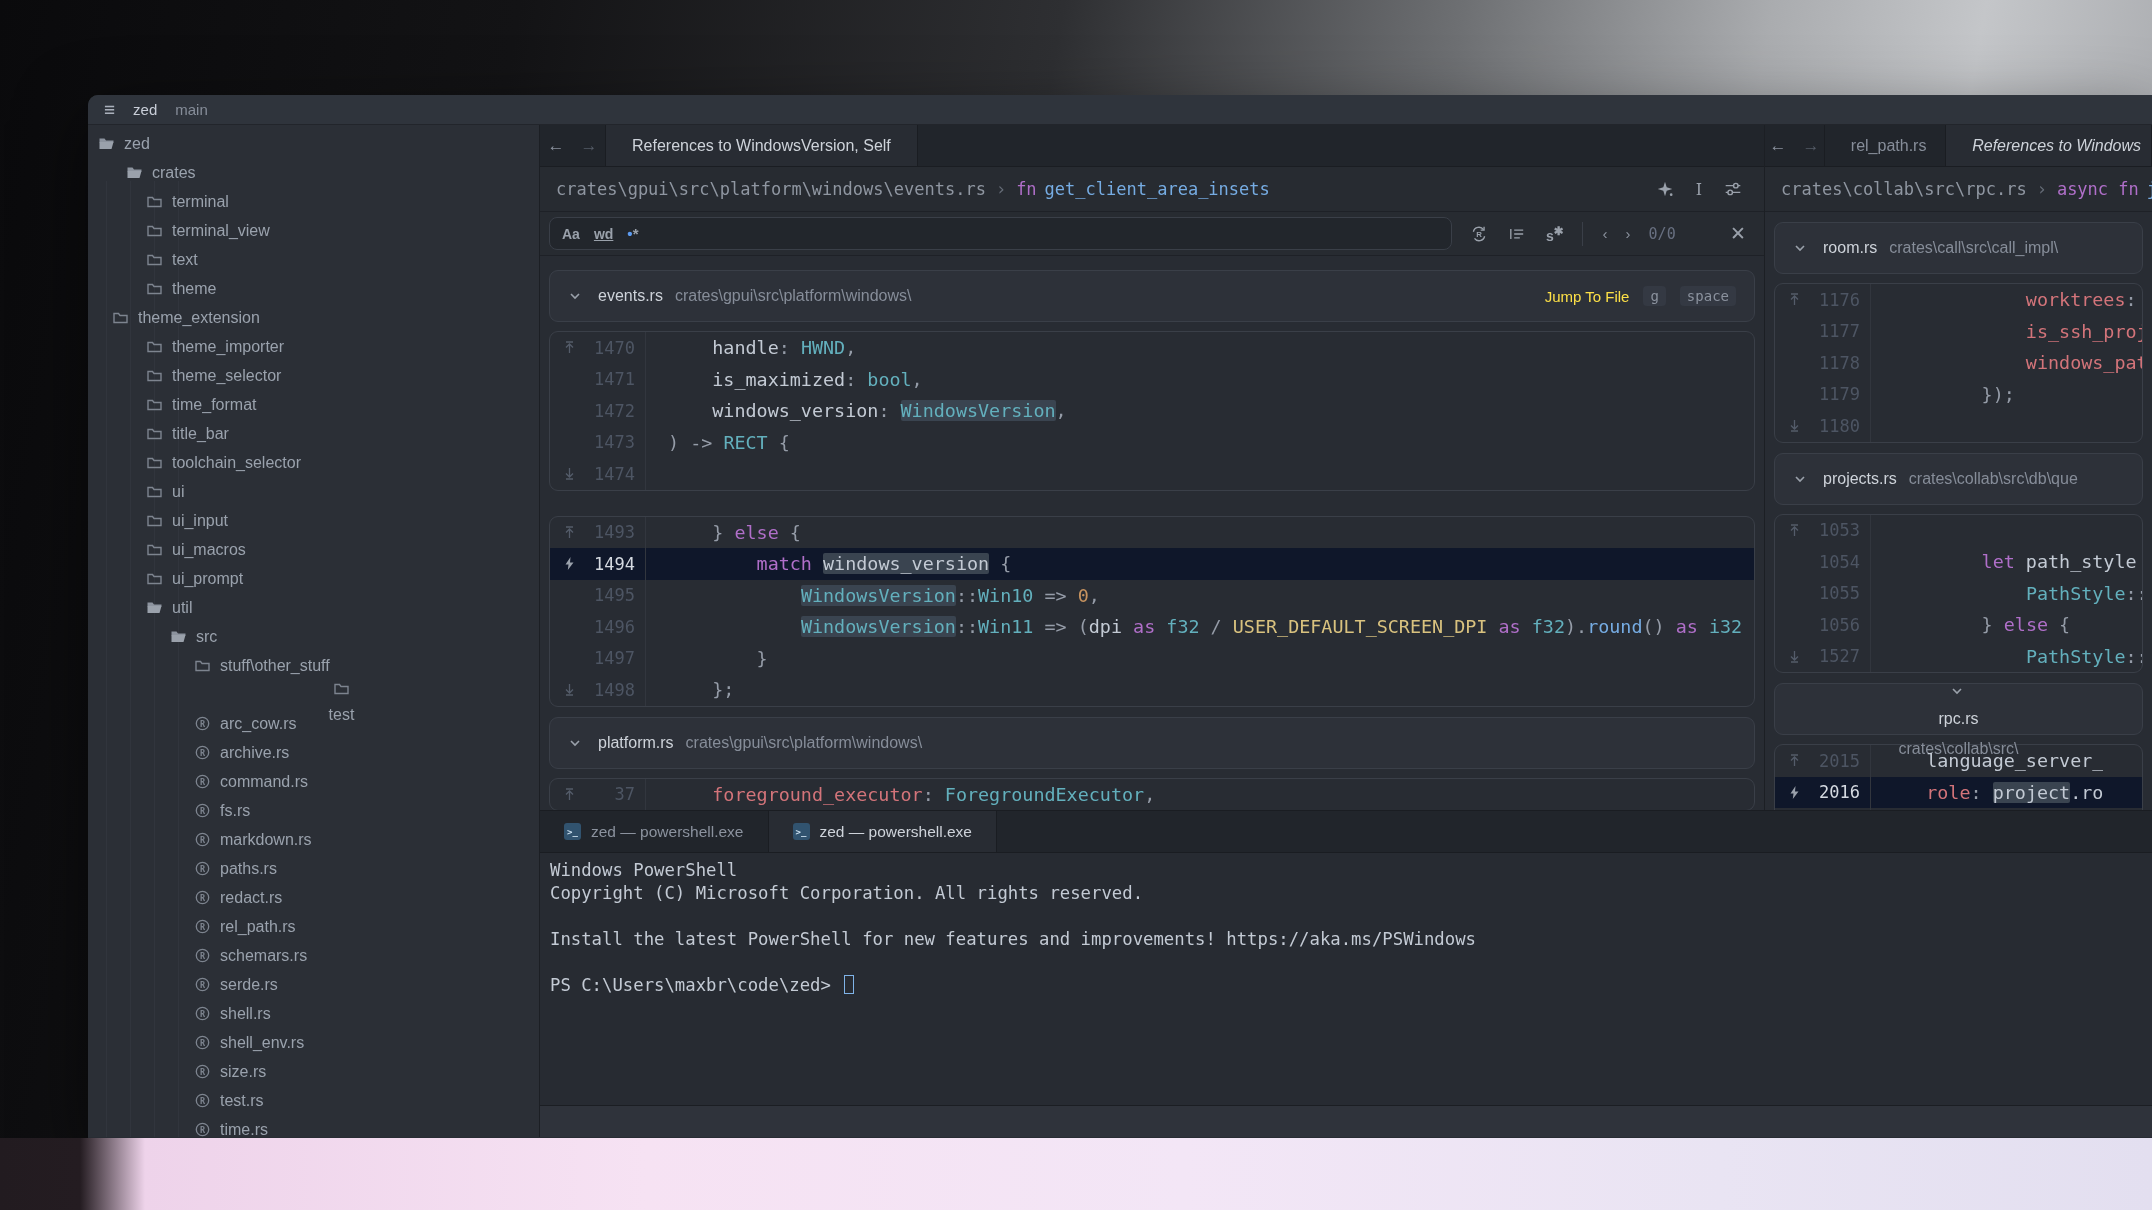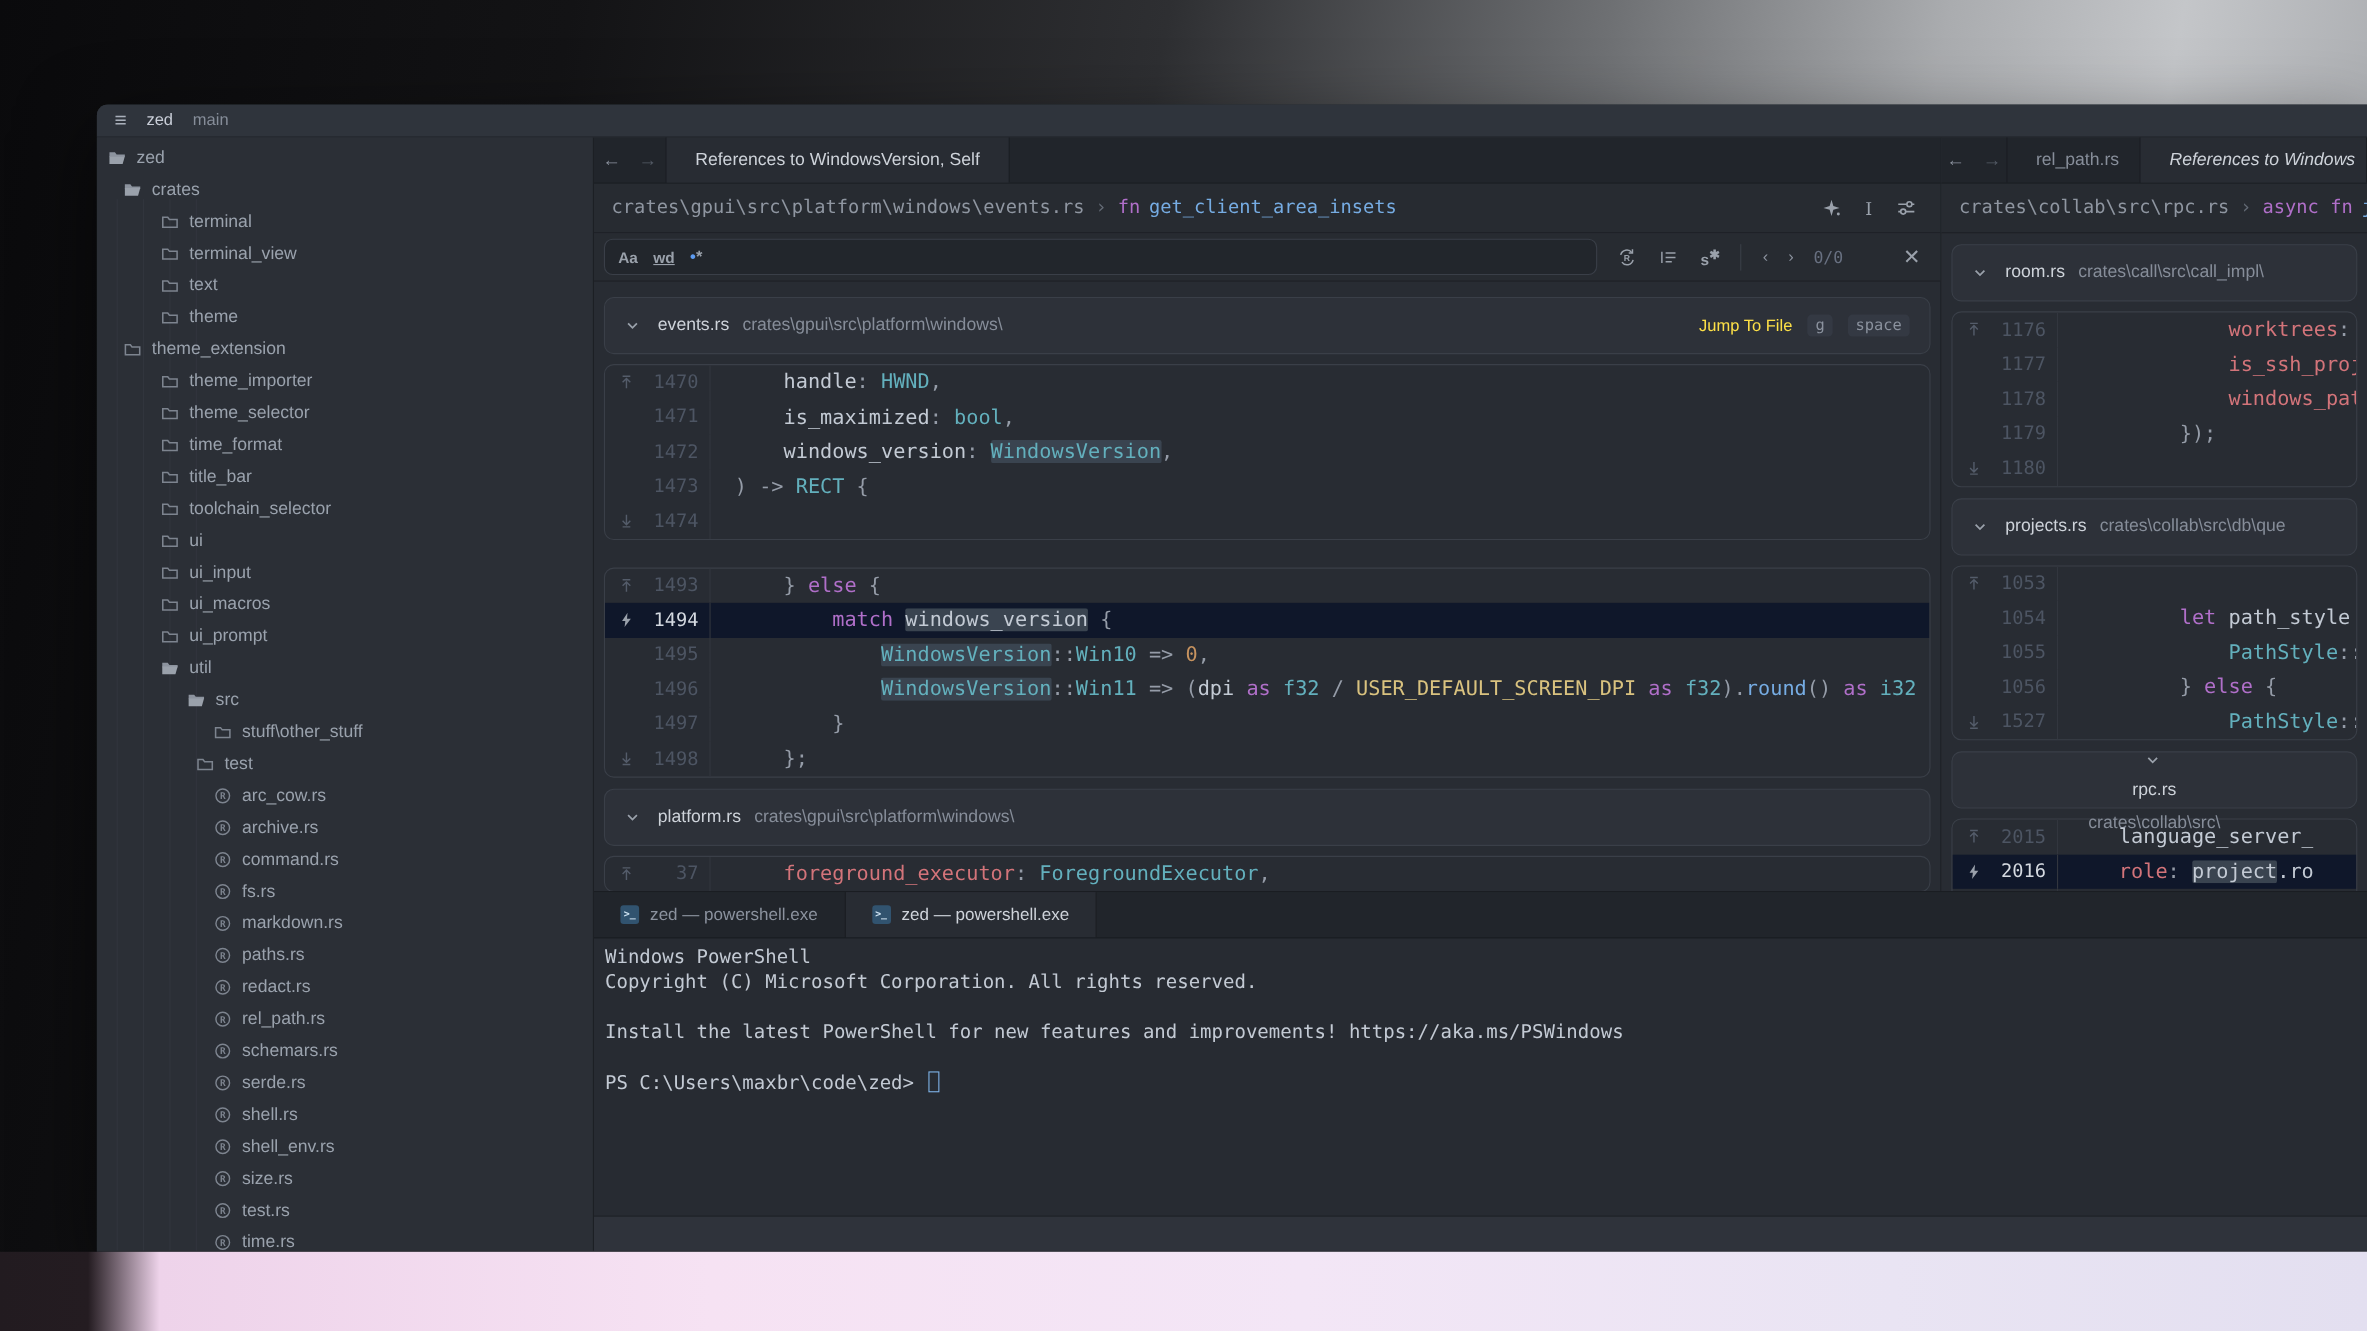--- a/index.html
+++ b/index.html
@@ -122,21 +122,21 @@
         <div class="tree" id="tree">
             <div class="tree-row" style="padding-left: 10px;">
               <span class="ticon">
                 <svg viewBox="0 0 17 17" width="17" height="17">
                   <path d="M1.5 3.5h5l1.5 2h7.5v2h-14z" fill="#8c939e"></path>
                   <path d="M1.5 7h14l-2 7h-12z" fill="#9aa1ab"></path>
                 </svg>
               </span>
               <span>zed</span>
             </div>
-            <div class="tree-row" style="padding-left: 24px;">
+            <div class="tree-row" style="padding-left: 38px;">
               <span class="ticon">
                 <svg viewBox="0 0 17 17" width="17" height="17">
                   <path d="M1.5 3.5h5l1.5 2h7.5v2h-14z" fill="#8c939e"></path>
                   <path d="M1.5 7h14l-2 7h-12z" fill="#9aa1ab"></path>
                 </svg>
               </span>
               <span>crates</span>
             </div>
             <div class="tree-row" style="padding-left: 58px;">
               <span class="ticon">
@@ -269,21 +269,21 @@
               <span>src</span>
             </div>
             <div class="tree-row" style="padding-left: 106px;">
               <span class="ticon">
                 <svg viewBox="0 0 17 17" width="17" height="17">
                   <path d="M2 4.5h4.5l1.5 2h7v7h-13z" fill="none" stroke="#7d848f" stroke-width="1.4"></path>
                 </svg>
               </span>
               <span>stuff\other_stuff</span>
             </div>
-            <div class="tree-row" style="padding-left: 90px;">
+            <div class="tree-row" style="padding-left: 56px; flex-direction: column;">
               <span class="ticon">
                 <svg viewBox="0 0 17 17" width="17" height="17">
                   <path d="M2 4.5h4.5l1.5 2h7v7h-13z" fill="none" stroke="#7d848f" stroke-width="1.4"></path>
                 </svg>
               </span>
               <span>test</span>
             </div>
             <div class="tree-row" style="padding-left: 106px;">
               <span class="ticon">
                 <svg viewBox="0 0 17 17" width="17" height="17">

